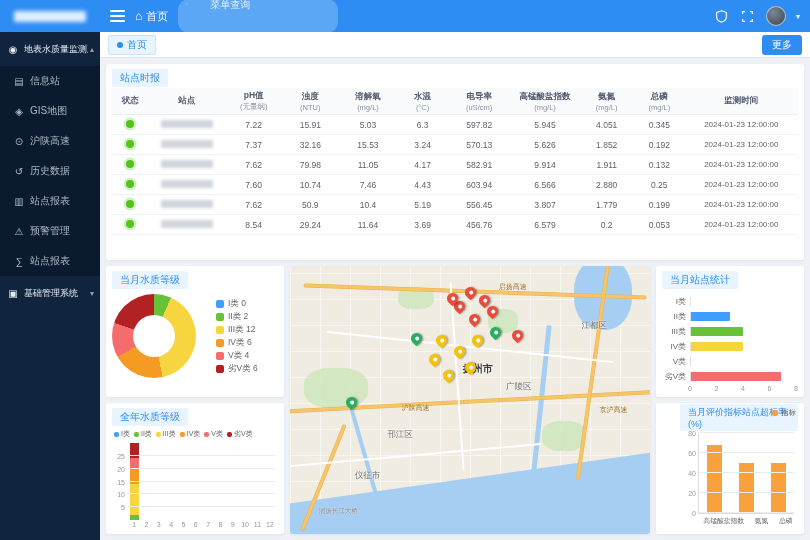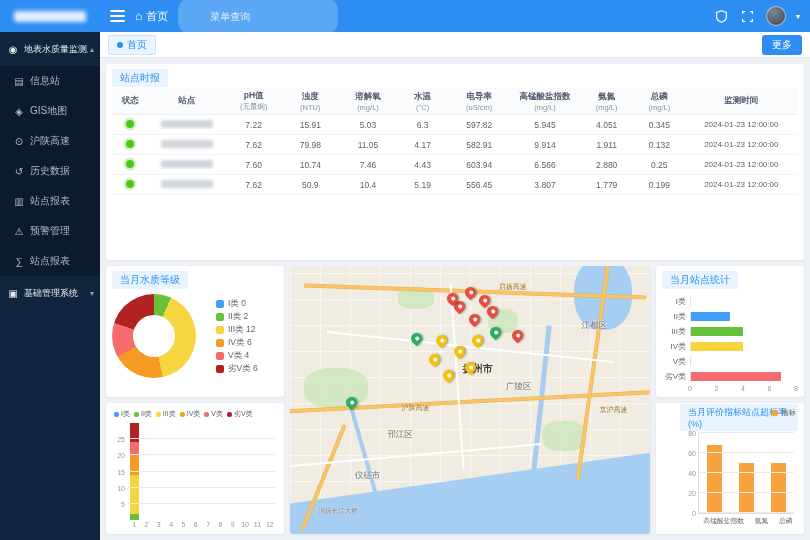--- a/index.html
+++ b/index.html
@@ -18,21 +18,21 @@
 
   
   .main { flex:1; display:flex; flex-direction:column; min-width:0; }
 
   
   .topbar { height:32px; background:#2e8df2; display:flex; align-items:center; color:#fff; padding:0 10px; gap:10px; flex-shrink:0; }
   .hamburger { width:15px; display:flex; flex-direction:column; gap:3px; cursor:pointer; }
   .hamburger i { display:block; height:2px; background:#fff; border-radius:1px; }
   .home-crumb { display:flex; align-items:center; gap:4px; font-size:11px; cursor:pointer; }
   .home-ico { font-size:12px; }
-  .search-box { display:flex; align-items:center; background:rgba(255,255,255,.22); border-radius:11px; height:34px; padding:0 8px; width:160px; gap:22px; }
+  .search-box { display:flex; align-items:flex-start; background:rgba(255,255,255,.22); border-radius:11px; height:34px; padding:0 8px; width:160px; gap:22px; }
   .search-box svg { width:10px; height:10px; }
   .search-box input { border:none; outline:none; background:transparent; color:#fff; font-size:10px; width:120px; }
   .search-box input::placeholder { color:rgba(255,255,255,.85); }
   .top-spacer { flex:1; }
   .top-ico { width:16px; height:16px; cursor:pointer; display:flex; align-items:center; justify-content:center; }
   .avatar { width:20px; height:20px; border-radius:50%; background:radial-gradient(circle at 35% 30%,#7a8696,#3c4654); border:1px solid rgba(255,255,255,.6); cursor:pointer; }
   .caret { font-size:8px; cursor:pointer; }
 
   
   .tabbar { height:26px; background:#fff; border-bottom:1px solid #e2e6ec; display:flex; align-items:center; padding:0 8px; gap:8px; flex-shrink:0; }
@@ -293,20 +293,33 @@
                 <td>6.3</td>
                 <td>597.82</td>
                 <td>5.945</td>
                 <td>4.051</td>
                 <td>0.345</td>
                 <td class="time">2024-01-23 12:00:00</td>
               </tr>
               <tr>
                 <td><span class="dot"></span></td>
                 <td><span class="redact"></span></td>
+                <td>7.37</td>
+                <td>32.16</td>
+                <td>15.53</td>
+                <td>3.24</td>
+                <td>570.13</td>
+                <td>5.626</td>
+                <td>1.852</td>
+                <td>0.192</td>
+                <td class="time">2024-01-23 12:00:00</td>
+              </tr>
+              <tr>
+                <td><span class="dot"></span></td>
+                <td><span class="redact"></span></td>
                 <td>7.62</td>
                 <td>79.98</td>
                 <td>11.05</td>
                 <td>4.17</td>
                 <td>582.91</td>
                 <td>9.914</td>
                 <td>1.911</td>
                 <td>0.132</td>
                 <td class="time">2024-01-23 12:00:00</td>
               </tr>
@@ -329,20 +342,33 @@
                 <td>7.62</td>
                 <td>50.9</td>
                 <td>10.4</td>
                 <td>5.19</td>
                 <td>556.45</td>
                 <td>3.807</td>
                 <td>1.779</td>
                 <td>0.199</td>
                 <td class="time">2024-01-23 12:00:00</td>
               </tr>
+              <tr>
+                <td><span class="dot"></span></td>
+                <td><span class="redact"></span></td>
+                <td>8.54</td>
+                <td>29.24</td>
+                <td>11.64</td>
+                <td>3.69</td>
+                <td>456.76</td>
+                <td>6.579</td>
+                <td>0.2</td>
+                <td>0.053</td>
+                <td class="time">2024-01-23 12:00:00</td>
+              </tr>
             </tbody>
         </table>
       </section>
 
       <div class="bottom-grid">
 
         <div class="col-left">
           <section class="panel donut-panel">
             <div class="p-head">
                 <span class="p-title">当月水质等级</span>
@@ -354,20 +380,23 @@
                   <div class="lg-item"><span class="sw" style="background:#67c23a"></span>II类 2</div>
                   <div class="lg-item"><span class="sw" style="background:#f7d53e"></span>III类 12</div>
                   <div class="lg-item"><span class="sw" style="background:#f59a23"></span>IV类 6</div>
                   <div class="lg-item"><span class="sw" style="background:#f56c6c"></span>V类 4</div>
                   <div class="lg-item"><span class="sw" style="background:#b22222"></span>劣V类 6</div>
                 </div>
             </div>
           </section>
 
           <section class="panel year-panel">
+            <div class="p-head">
+                <span class="p-title">全年水质等级</span>
+              </div>
             <div class="ylegend">
                 <span class="lg-item"><span class="sw" style="background:#409eff"></span>I类</span>
                 <span class="lg-item"><span class="sw" style="background:#67c23a"></span>II类</span>
                 <span class="lg-item"><span class="sw" style="background:#f7d53e"></span>III类</span>
                 <span class="lg-item"><span class="sw" style="background:#f59a23"></span>IV类</span>
                 <span class="lg-item"><span class="sw" style="background:#f56c6c"></span>V类</span>
                 <span class="lg-item"><span class="sw" style="background:#b22222"></span>劣V类</span>
               </div>
             <div class="yplot">
               <div class="ycols">

